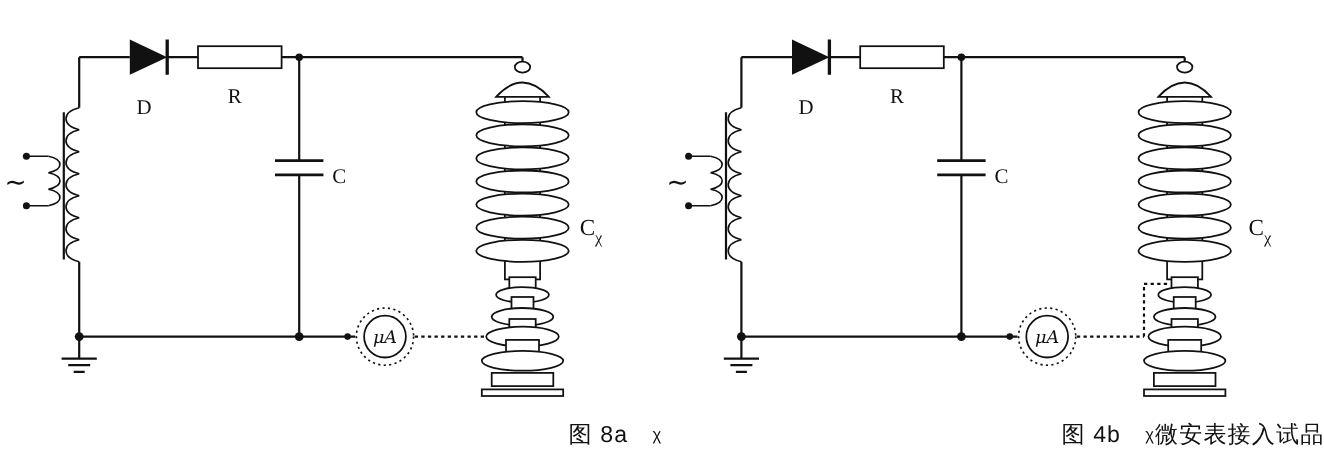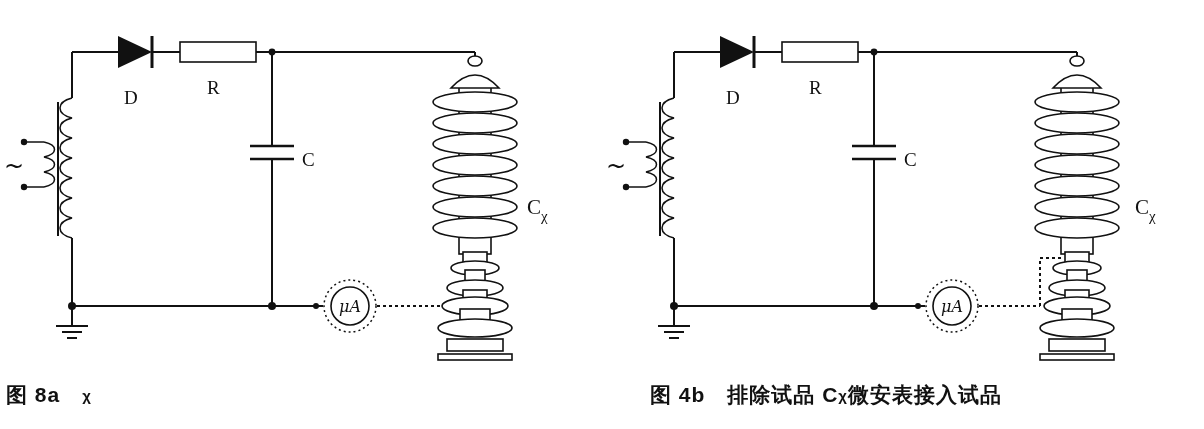--- a/index.html
+++ b/index.html
@@ -2,21 +2,21 @@
 <html><head>
 <meta charset="utf-8">
 <style>
   html,body{margin:0;padding:0;background:#ffffff;}
   body{width:1204px;height:429px;overflow:hidden;font-family:"Liberation Sans",sans-serif;}
   .page{display:flex;flex-direction:row;padding-top:6px;}
   .figure{display:flex;flex-direction:column;}
   .figure-a{width:602px;}
   .figure-b{width:602px;}
   .diagram{display:block;}
-  .caption{height:42px;display:flex;align-items:center;font-size:21px;font-weight:700;color:#111;letter-spacing:1px;}
+  .caption{height:42px;display:flex;align-items:center;font-size:21px;font-weight:400;color:#111;letter-spacing:1px;justify-content:flex-end;}
   .figure-a .caption{padding-left:6px;}
   .figure-b .caption{padding-left:48px;}
   .caption .figno{margin-right:22px;}
   .caption .sub{font-size:15px;vertical-align:sub;line-height:1;}
   svg .ink{stroke:#111;fill:none;stroke-width:2;}
   svg .thin{stroke:#111;fill:none;stroke-width:1.5;}
   svg .part{stroke:#111;fill:#ffffff;stroke-width:1.6;}
   svg .solid{fill:#111;stroke:none;}
   svg text{fill:#111;}
   .lbl{font-family:"Liberation Serif",serif;font-size:19px;}
@@ -225,19 +225,18 @@
         <ellipse class="part" cx="475" cy="322" rx="37" ry="9"></ellipse>
         <rect class="part" x="447" y="333" width="56" height="12"></rect>
         <rect class="part" x="438" y="348" width="74" height="6"></rect>
         <text class="lbl-big" x="533" y="208">C</text>
         <text class="lbl-sub" x="547" y="215">χ</text>
       </g>
     </svg>
 
     <div class="caption">
       <span class="figno">图 4b</span>
-      <span>排除试品 C</span>
         <span class="sub">χ</span>
         <span> 微安表接入试品</span>
     </div>
   </div>
 
 </div>
 
 </body></html>

